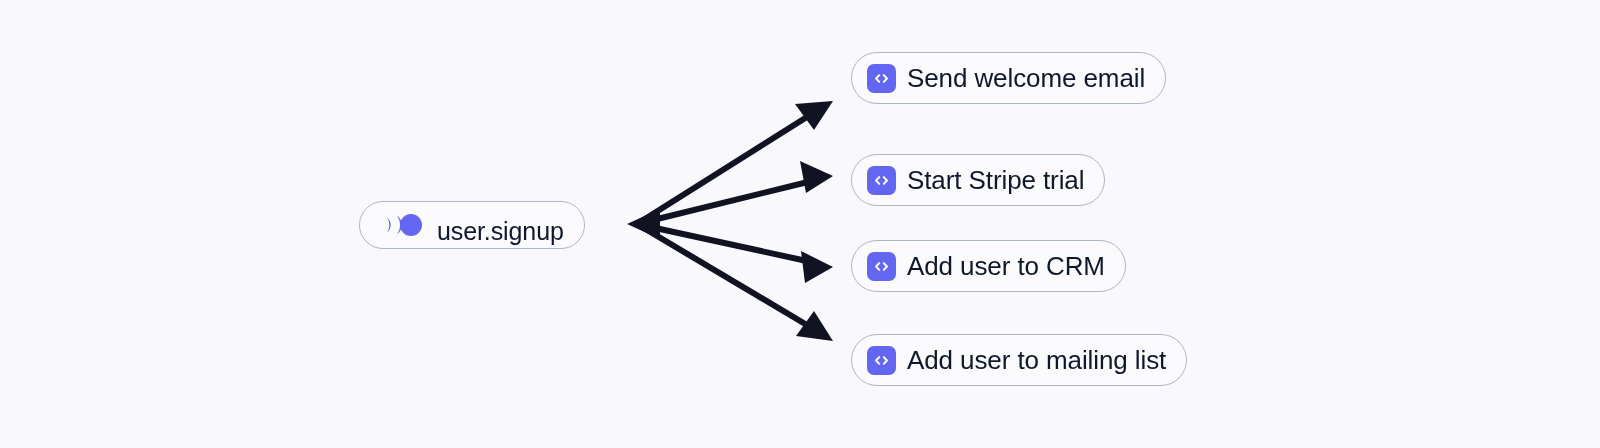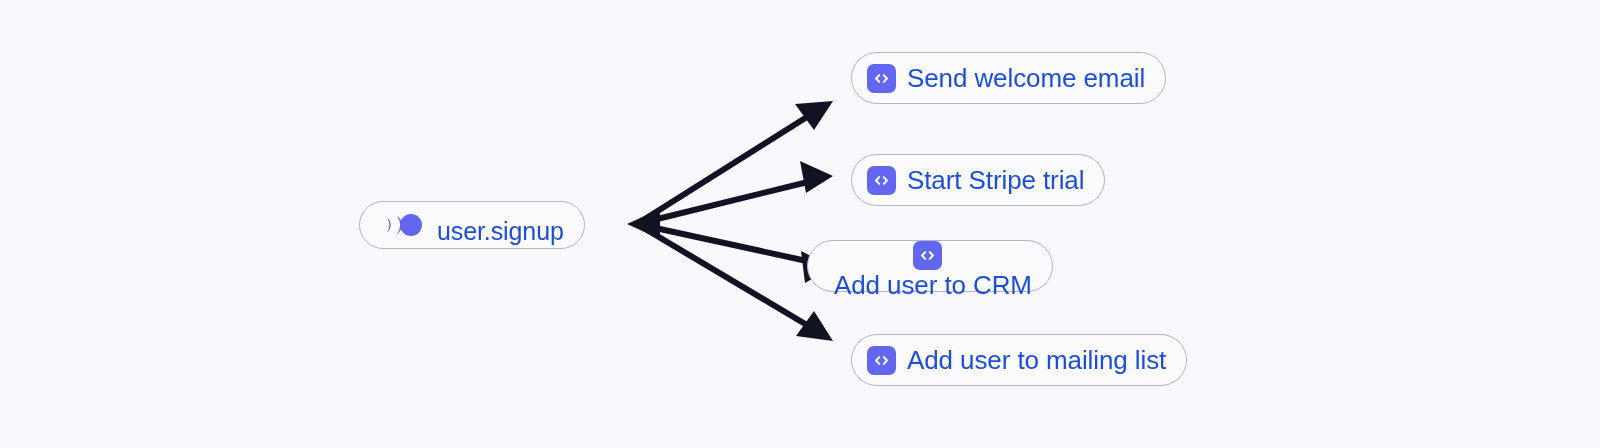--- a/index.html
+++ b/index.html
@@ -33,21 +33,21 @@
     position: absolute;
     display: inline-flex;
     align-items: center;
     box-sizing: border-box;
     background: #fbfbfe;
     border: 1.6px solid #aeb6c9;
     border-radius: 999px;
     white-space: nowrap;
   }
   .node-label {
-    color: #1d4ed8;
+    color: #0f172a;
     font-family: "Liberation Sans", sans-serif;
     letter-spacing: -0.1px;
   }
 
   
   .node.source {
     left: 359px;
     top: 201px;
     height: 48px;
     padding: 0 20px 0 19px;
@@ -86,21 +86,21 @@
     border-radius: 7px;
     background: #6366f1;
     display: flex;
     align-items: center;
     justify-content: center;
   }
   .code-badge svg { display: block; }
 
   .node.action.n0 { left: 851px; top: 52px;  }
   .node.action.n1 { left: 851px; top: 154px; }
-  .node.action.n2 { left: 807px; top: 240px; flex-direction: column; }
+  .node.action.n2 { left: 851px; top: 240px; }
   .node.action.n3 { left: 851px; top: 334px; }
 </style>
 </head>
 <body>
 
 <div id="canvas">
 
   <svg id="edge-layer" viewBox="0 0 1600 448" width="1600" height="448">
     <g stroke="#111322" stroke-width="6" fill="#111322" stroke-linecap="butt" stroke-linejoin="miter">
 

